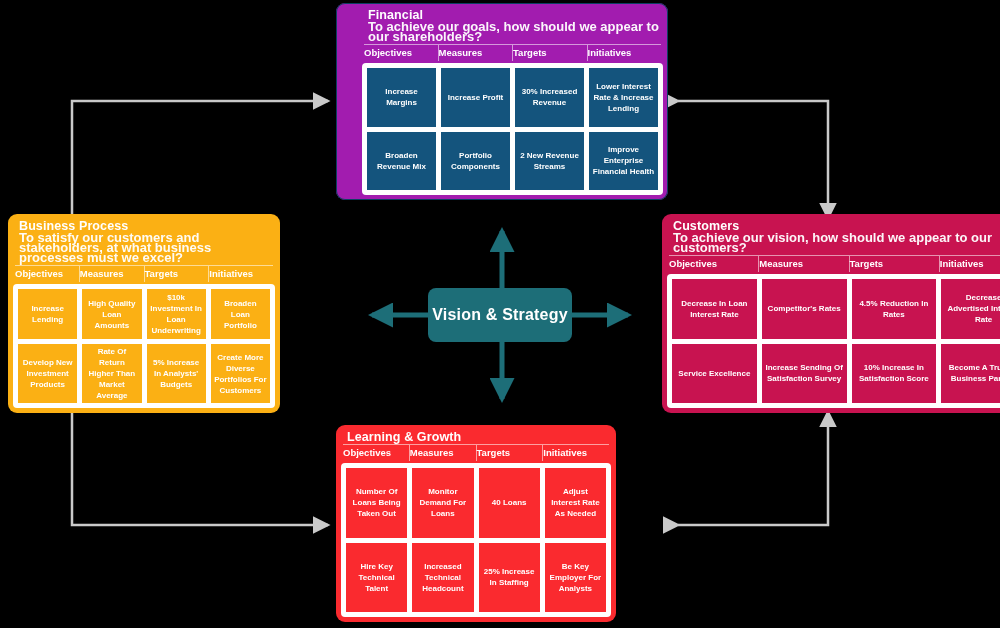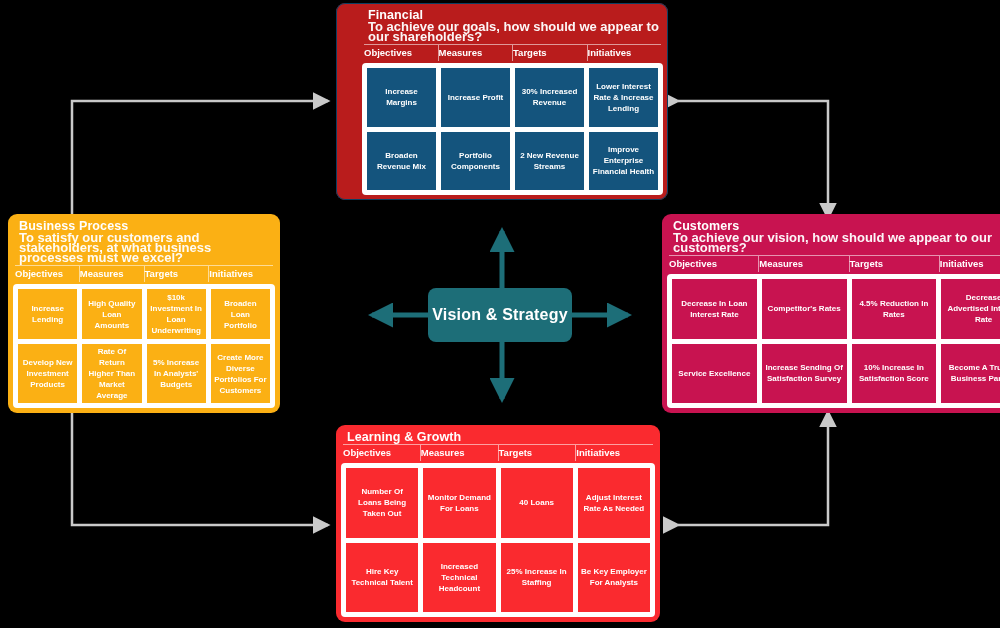--- a/index.html
+++ b/index.html
@@ -81,21 +81,21 @@
     text-align: center;
     font-size: 8px;
     font-weight: bold;
     color: #ffffff;
     line-height: 11px;
     padding: 2px 3px;
     box-sizing: border-box;
   }
 
   
-  .panel-financial { background: #b91c1c; box-shadow: 0 0 0 1px #0c3f62 inset; padding-left: 26px; }
+  .panel-financial { background: #a21caf; box-shadow: 0 0 0 1px #0c3f62 inset; padding-left: 26px; }
   .panel-financial .cell { background: #14547d; }
 
   .panel-business { background: #fbb014; }
   .panel-business .cell { background: #fbb014; }
 
   .panel-customers { background: #c81350; }
   .panel-customers .cell { background: #c81350; }
 
   .panel-learning { background: #fa2a2f; }
   .panel-learning .cell { background: #fa2a2f; }
@@ -231,21 +231,21 @@
       </div>
       <div class="grid-row">
         <div class="cell">Service Excellence</div>
         <div class="cell">Increase Sending Of Satisfaction Survey</div>
         <div class="cell">10% Increase In Satisfaction Score</div>
         <div class="cell">Become A Trusted Business Partner</div>
       </div>
     </div>
   </div>
 
-  <div class="panel panel-learning" style="left:336px;top:425px;width:324px;height:197px;">
+  <div class="panel panel-learning" style="left:336px;top:425px;width:280px;height:197px;">
     <div class="panel-title">Learning &amp; Growth</div>
     <div class="col-header-row">
       <div class="col-header">Objectives</div>
       <div class="col-header">Measures</div>
       <div class="col-header">Targets</div>
       <div class="col-header">Initiatives</div>
     </div>
     <div class="grid-area">
       <div class="grid-row">
         <div class="cell">Number Of Loans Being Taken Out</div>

